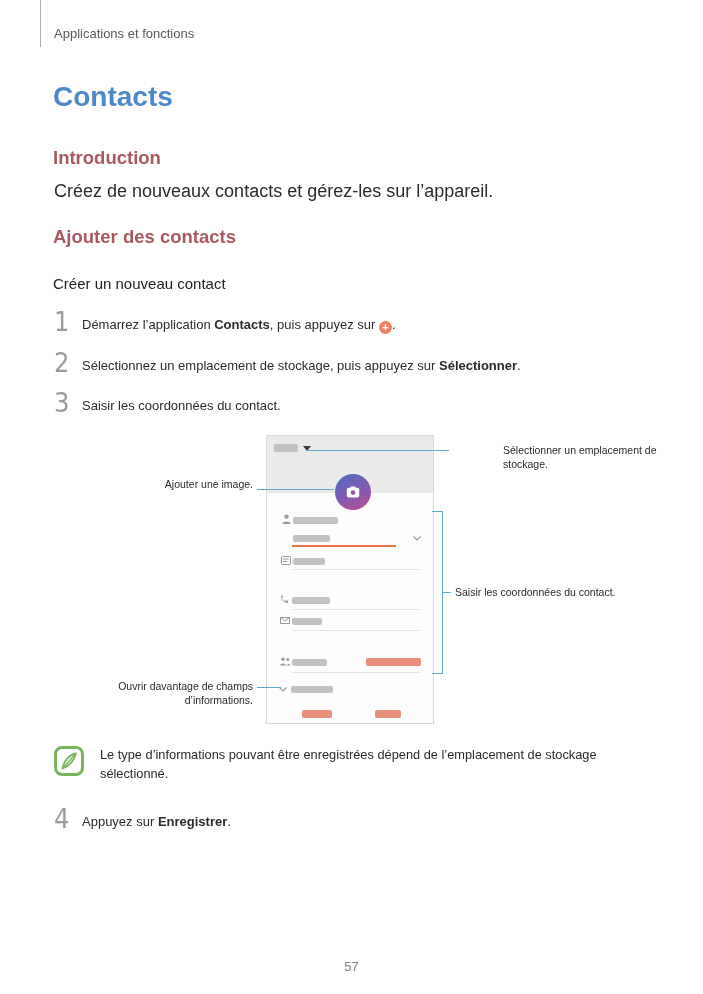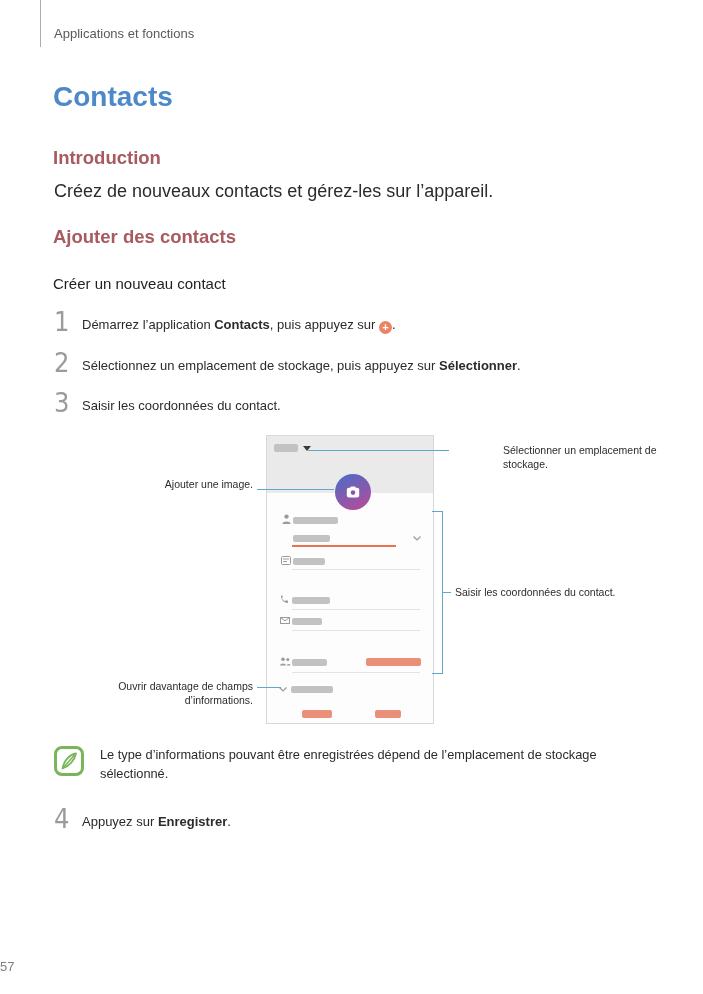--- a/index.html
+++ b/index.html
@@ -40,21 +40,21 @@
 
   
   .callout-line { position:absolute; background:var(--callout-blue,#5fa8cc); }
   .callout-label { position:absolute; font-size:10.5px; line-height:13.5px; color:#2b2b2b; }
   .callout-label.right-align { text-align:right; }
 
   
   .note-icon { position:absolute; left:54px; top:746px; width:30px; height:30px; }
   .note-text { position:absolute; left:100px; top:745px; width:548px; font-size:12.8px; line-height:19px; color:var(--text-dark,#2b2b2b); }
 
-  .footer-page-num { position:absolute; left:0; top:959px; width:703px; text-align:left; font-size:13px; color:#808080; }
+  .footer-page-num { position:absolute; left:0; top:959px; width:703px; text-align:center; font-size:13px; color:#808080; }
 </style>
 </head>
 <body>
 
 <div id="page">
 
   <div class="top-rule"></div>
   <div class="doc-header">Applications et fonctions</div>
 
   <h1 class="title">Contacts</h1>

